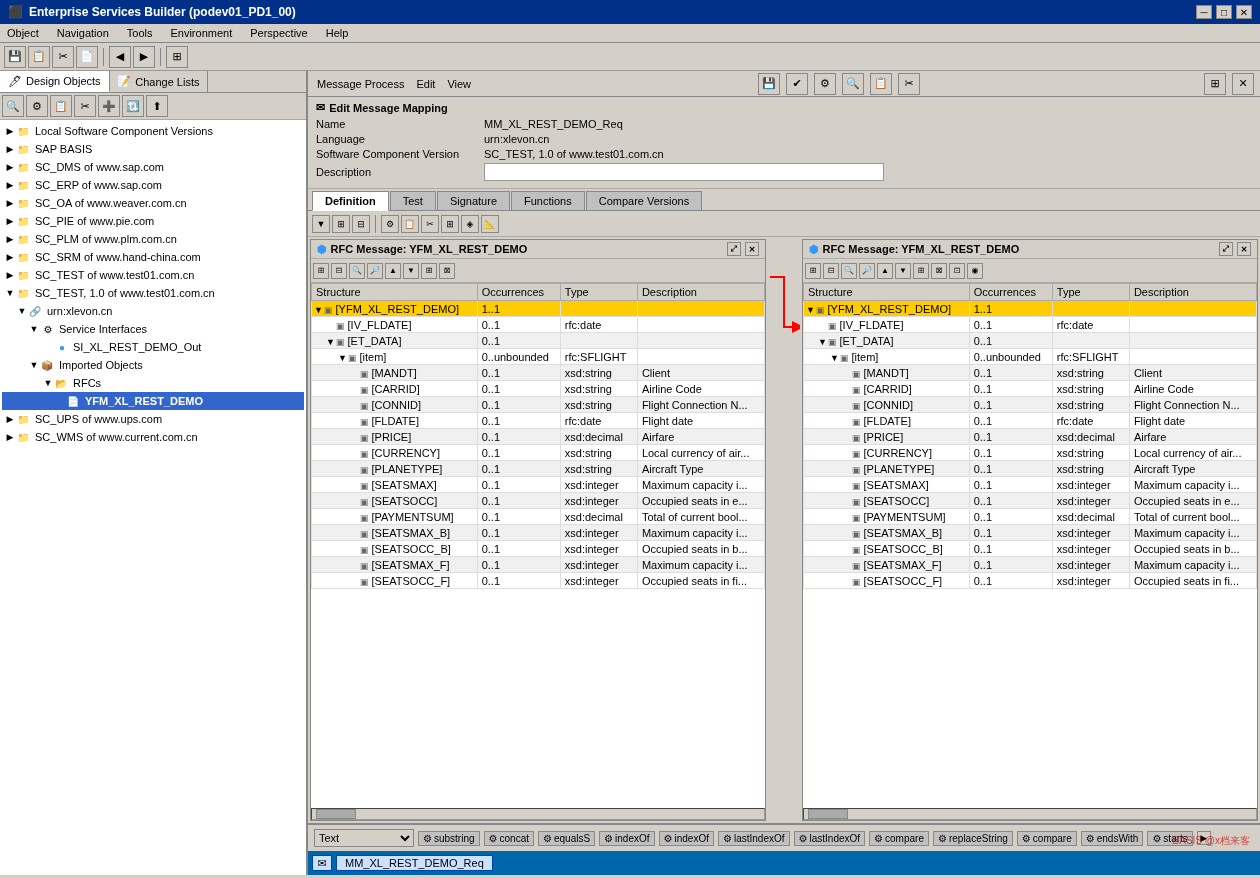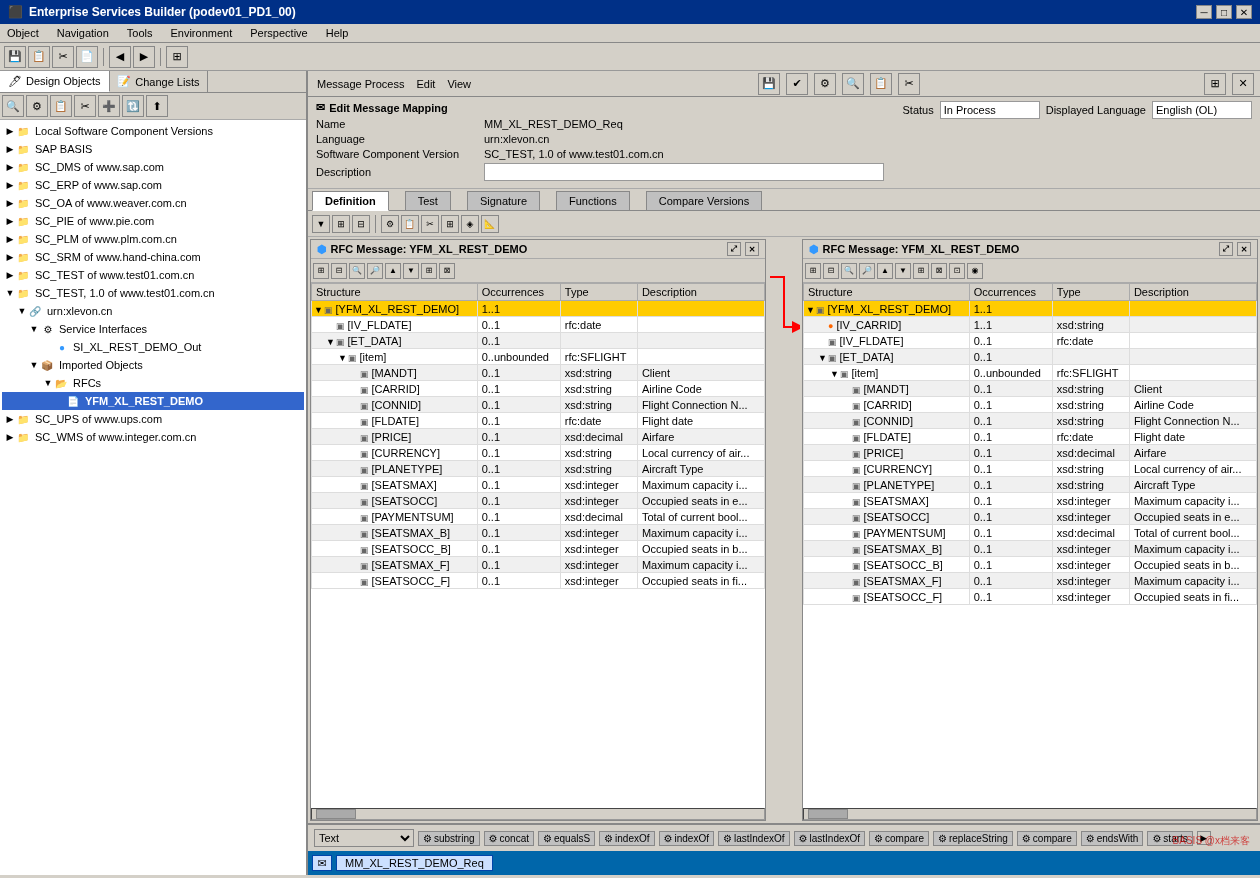--- a/index.html
+++ b/index.html
@@ -145,21 +145,21 @@
       padding: 1px 3px;
       font-size: 11px;
       width: 120px;
     }
 
     
     .tab-bar {
       display: flex;
       background: #d4d0c8;
       padding: 2px 4px 0 4px;
-      gap: 16px;
+      gap: 1px;
       border-bottom: 1px solid #888;
     }
     .tab {
       padding: 3px 12px;
       font-size: 11px;
       cursor: pointer;
       border: 1px solid #888;
       border-bottom: none;
       background: #c0c0c0;
     }
@@ -448,21 +448,21 @@
         <span>YFM_XL_REST_DEMO</span>
       </div>
       <div class="tree-item" style="padding-left:2px;">
         <span class="tree-arrow">▶</span>
         <span class="tree-icon">📁</span>
         <span>SC_UPS of www.ups.com</span>
       </div>
       <div class="tree-item" style="padding-left:2px;">
         <span class="tree-arrow">▶</span>
         <span class="tree-icon">📁</span>
-        <span>SC_WMS of www.integer.com.cn</span>
+        <span>SC_WMS of www.current.com.cn</span>
       </div>
     </div>
   </div>
 
   <div class="right-panel">
 
     <div style="background:#d4d0c8; border-bottom:1px solid #888; display:flex; align-items:center; padding:2px 6px; gap:6px; height:26px;">
       <span class="menu-item">Message Process</span>
       <span class="menu-item">Edit</span>
       <span class="menu-item">View</span>
@@ -494,26 +494,20 @@
             <span class="form-value">urn:xlevon.cn</span>
           </div>
           <div class="form-row">
             <span class="form-label">Software Component Version</span>
             <span class="form-value">SC_TEST, 1.0 of www.test01.com.cn</span>
           </div>
           <div class="form-row">
             <span class="form-label">Description</span>
             <input class="form-input" value="" style="max-width: 400px;">
           </div>
-        </div>
-        <div style="display:flex; align-items:center; gap:6px; font-size:11px;">
-          <span>Status</span>
-          <input class="status-input" style="width: 100px;" value="In Process">
-          <span>Displayed Language</span>
-          <input class="status-input" style="width: 100px;" value="English (OL)">
         </div>
       </div>
     </div>
 
     <div class="tab-bar">
       <div class="tab active">Definition</div>
       <div class="tab">Test</div>
       <div class="tab">Signature</div>
       <div class="tab">Functions</div>
       <div class="tab">Compare Versions</div>
@@ -720,26 +714,20 @@
                 <th>Description</th>
               </tr>
             </thead>
             <tbody id="right-table-body">
             <tr style="background: rgb(255, 204, 0);">
                   <td style="padding-left: 2px; white-space: nowrap;"><span style="font-size: 9px; width: 10px; display: inline-block;">▼</span><span style="font-size: 9px; margin-right: 3px; color: rgb(102, 102, 102);">▣</span>[YFM_XL_REST_DEMO]</td>
                   <td>1..1</td>
                   <td></td>
                   <td></td>
                 </tr>
-                <tr style="background: rgb(240, 240, 240);">
-                  <td style="padding-left: 14px; white-space: nowrap;"><span style="font-size: 9px; width: 10px; display: inline-block;"></span><span style="font-size: 9px; margin-right: 3px; color: rgb(255, 102, 0);">●</span>[IV_CARRID]</td>
-                  <td>1..1</td>
-                  <td>xsd:string</td>
-                  <td></td>
-                </tr>
                 <tr style="background: rgb(255, 255, 255);">
                   <td style="padding-left: 14px; white-space: nowrap;"><span style="font-size: 9px; width: 10px; display: inline-block;"></span><span style="font-size: 9px; margin-right: 3px; color: rgb(102, 102, 102);">▣</span>[IV_FLDATE]</td>
                   <td>0..1</td>
                   <td>rfc:date</td>
                   <td></td>
                 </tr>
                 <tr style="background: rgb(240, 240, 240);">
                   <td style="padding-left: 14px; white-space: nowrap;"><span style="font-size: 9px; width: 10px; display: inline-block;">▼</span><span style="font-size: 9px; margin-right: 3px; color: rgb(102, 102, 102);">▣</span>[ET_DATA]</td>
                   <td>0..1</td>
                   <td></td>

